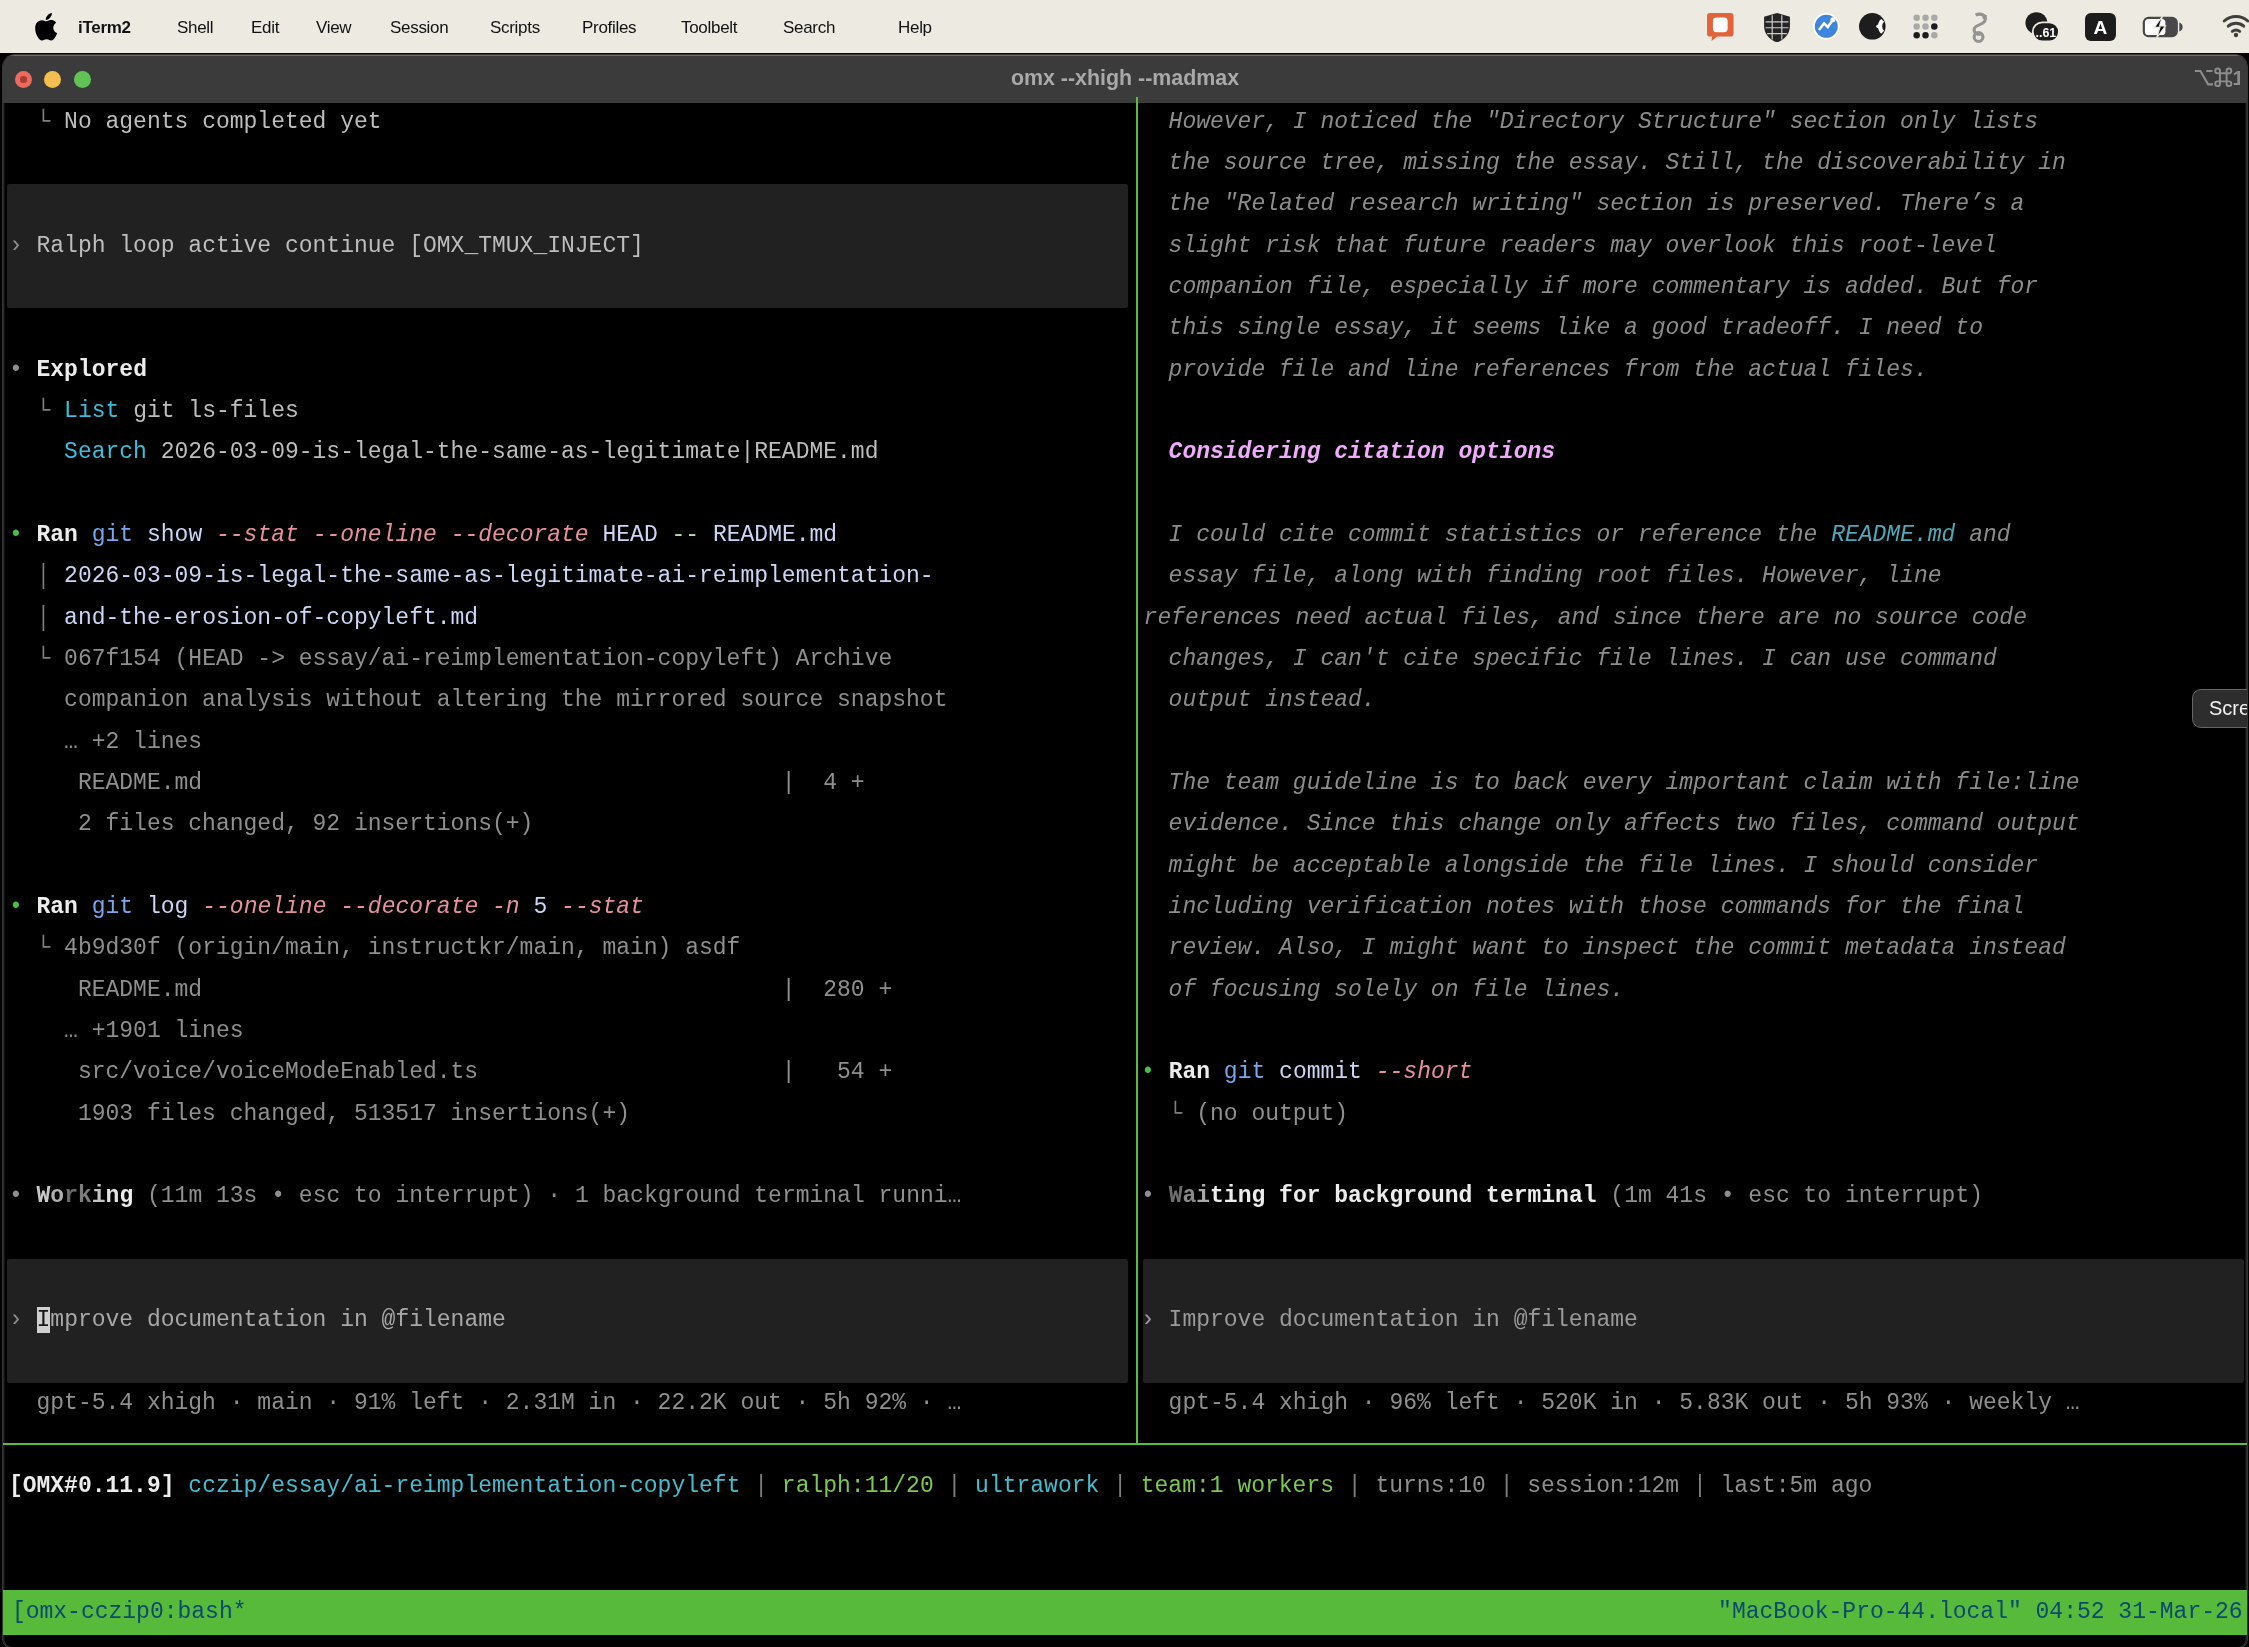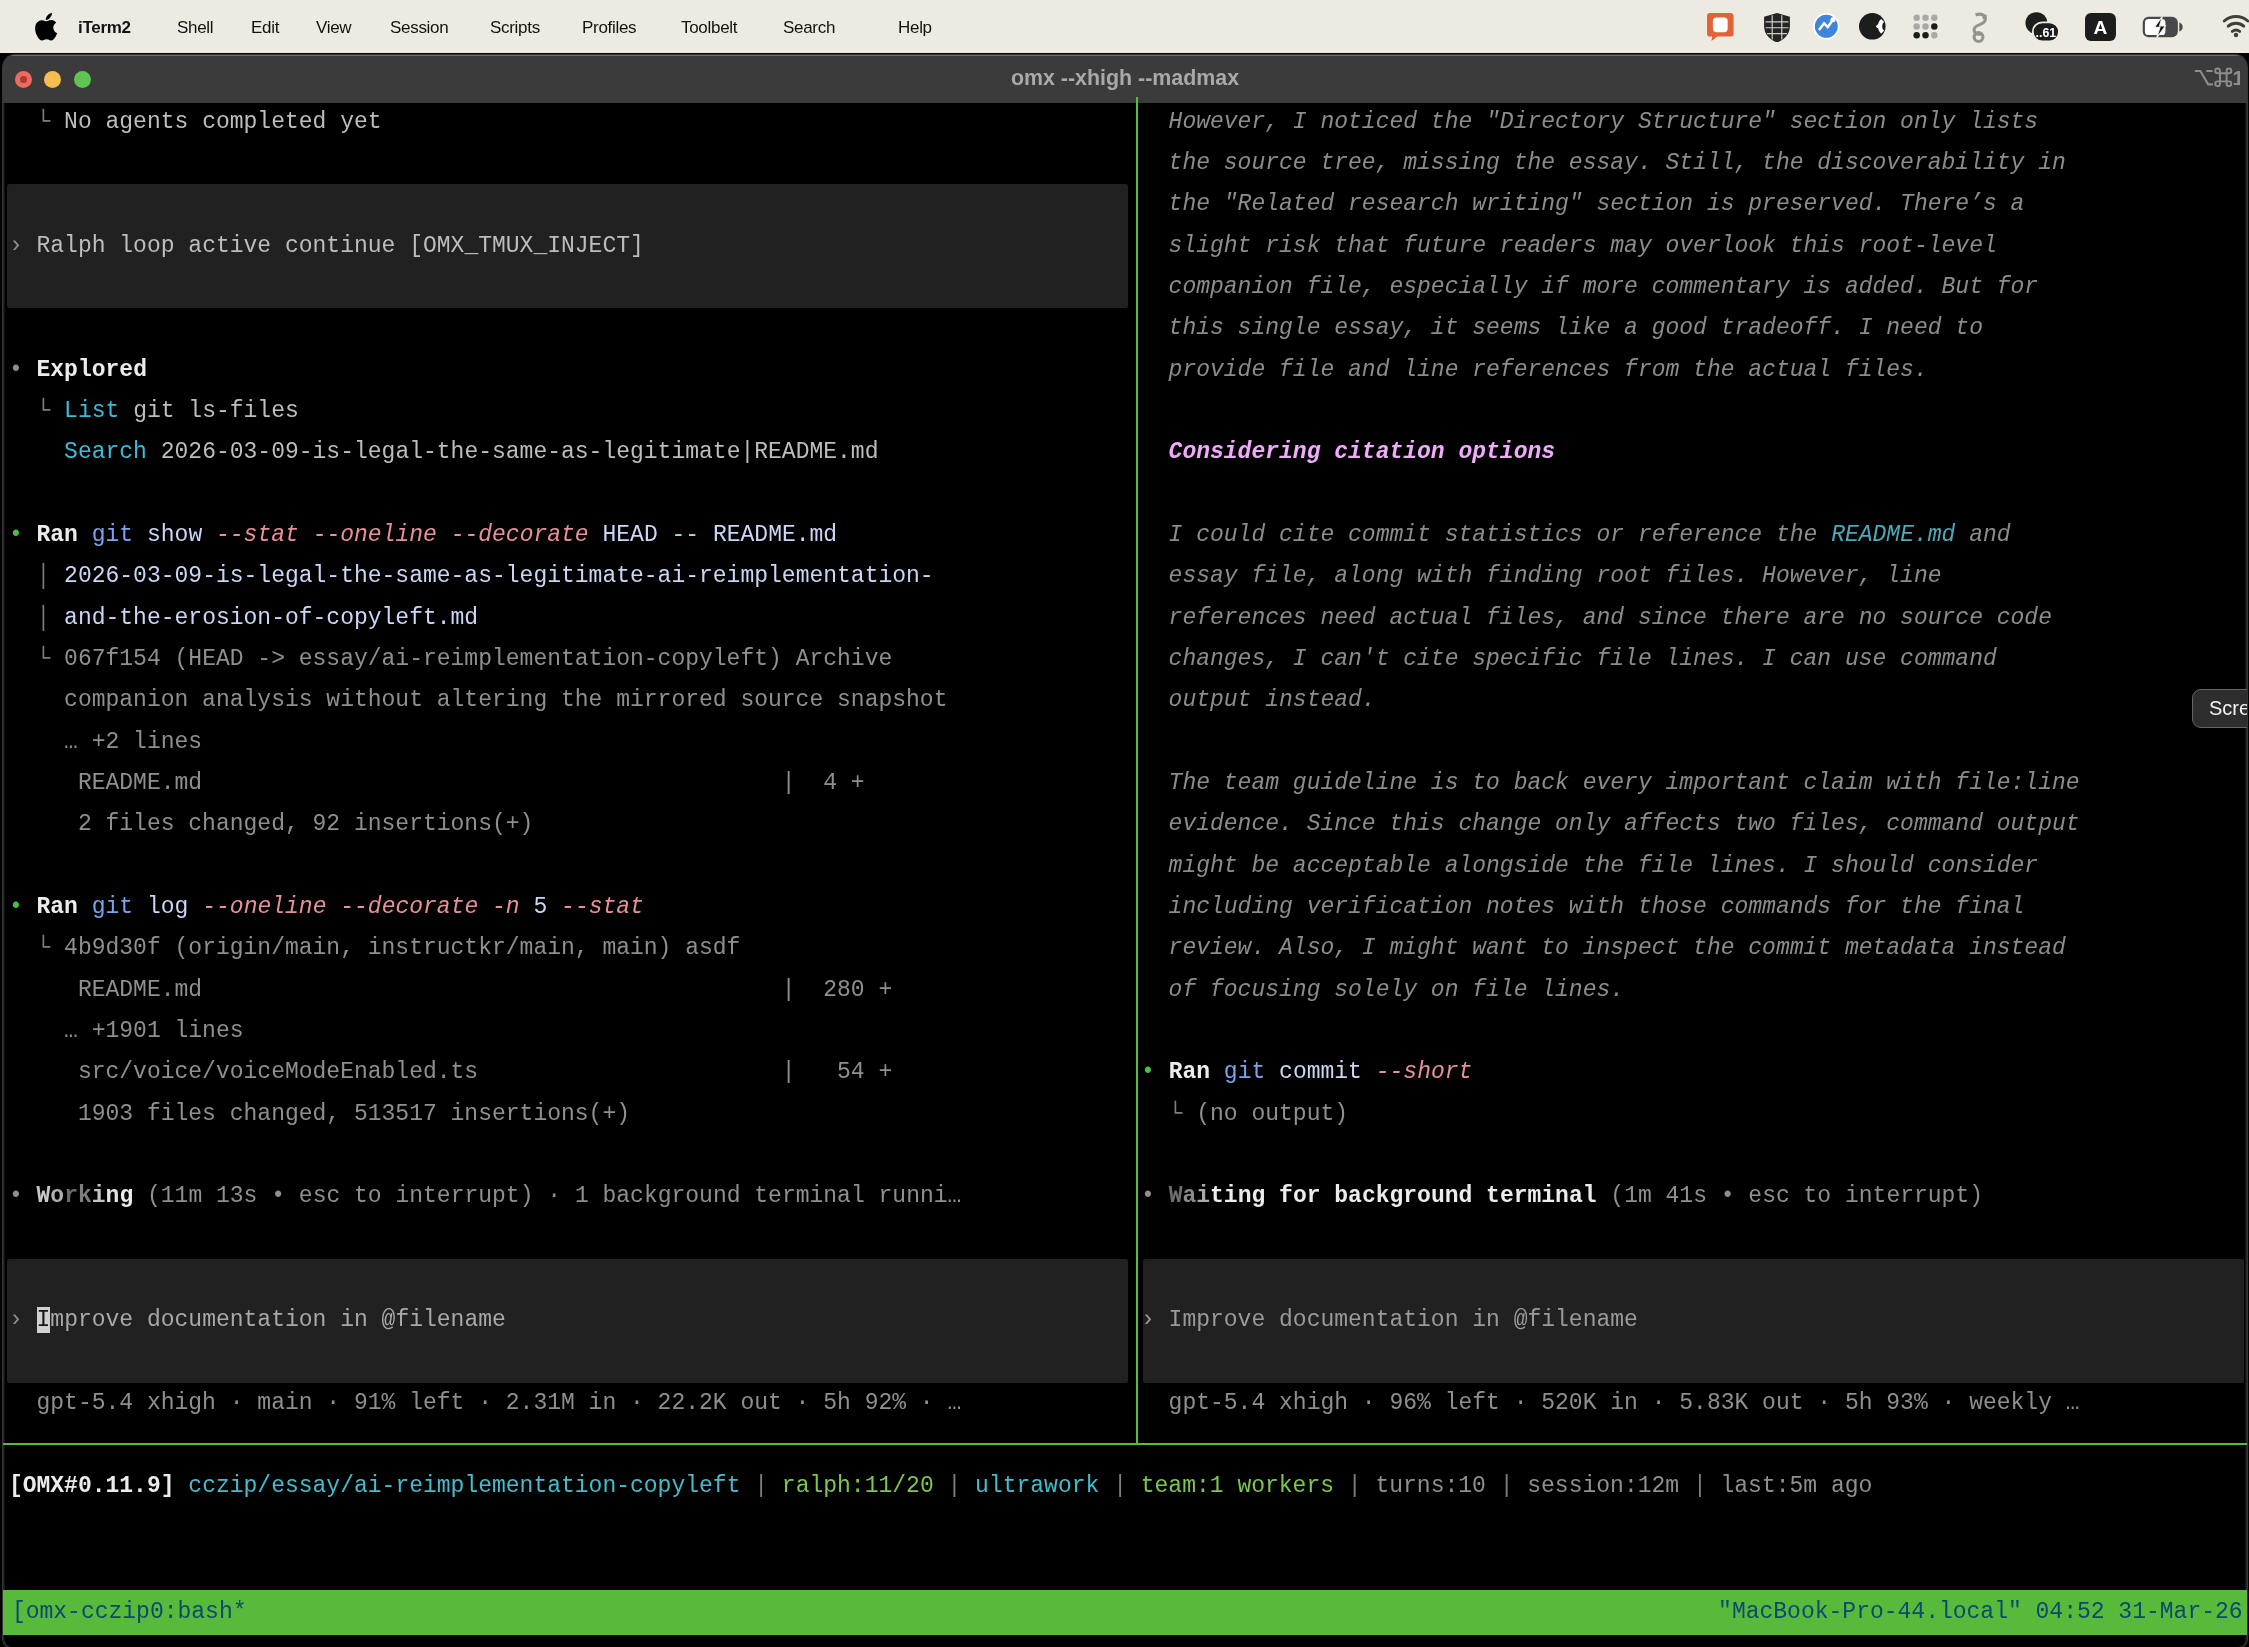--- a/index.html
+++ b/index.html
@@ -174,21 +174,21 @@
     <div class="l it" style="left:1138px;top:47px">  However, I noticed the "Directory Structure" section only lists</div>
     <div class="l it" style="left:1138px;top:88px">  the source tree, missing the essay. Still, the discoverability in</div>
     <div class="l it" style="left:1138px;top:129px">  the "Related research writing" section is preserved. There’s a</div>
     <div class="l it" style="left:1138px;top:171px">  slight risk that future readers may overlook this root-level</div>
     <div class="l it" style="left:1138px;top:212px">  companion file, especially if more commentary is added. But for</div>
     <div class="l it" style="left:1138px;top:253px">  this single essay, it seems like a good tradeoff. I need to</div>
     <div class="l it" style="left:1138px;top:295px">  provide file and line references from the actual files.</div>
     <div class="l itb" style="left:1138px;top:377px">  Considering citation options</div>
     <div class="l it" style="left:1138px;top:460px">  I could cite commit statistics or reference the <span class="itt">README.md</span> and</div>
     <div class="l it" style="left:1138px;top:501px">  essay file, along with finding root files. However, line</div>
-    <div class="l it" style="left:1138px;top:543px">  references need actual files, and since there are no source code</div>
+    <div class="l it" style="left:1113px;top:543px">  references need actual files, and since there are no source code</div>
     <div class="l it" style="left:1138px;top:584px">  changes, I can't cite specific file lines. I can use command</div>
     <div class="l it" style="left:1138px;top:625px">  output instead.</div>
     <div class="l it" style="left:1138px;top:708px">  The team guideline is to back every important claim with file:line</div>
     <div class="l it" style="left:1138px;top:749px">  evidence. Since this change only affects two files, command output</div>
     <div class="l it" style="left:1138px;top:791px">  might be acceptable alongside the file lines. I should consider</div>
     <div class="l it" style="left:1138px;top:832px">  including verification notes with those commands for the final</div>
     <div class="l it" style="left:1138px;top:873px">  review. Also, I might want to inspect the commit metadata instead</div>
     <div class="l it" style="left:1138px;top:915px">  of focusing solely on file lines.</div>
     <div class="l" style="left:1138px;top:997px"><span class="gb">•</span> <span class="w">Ran</span> <span class="blu">git</span> <span class="lav">commit</span> <span class="pk">--short</span></div>
     <div class="l" style="left:1138px;top:1039px"><span class="dm2">  └ </span><span class="dim">(no output)</span></div>

